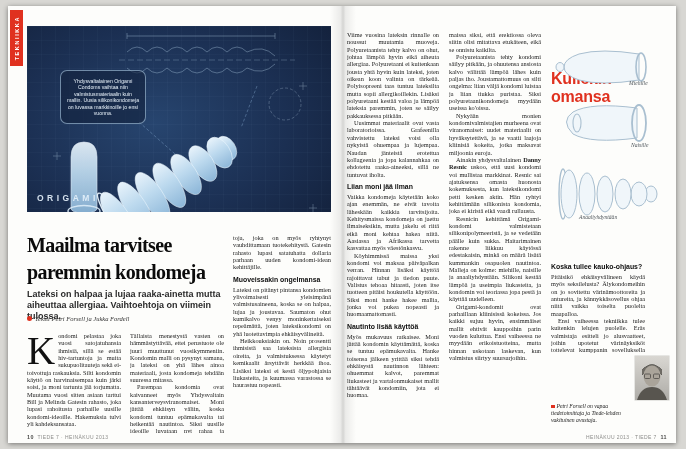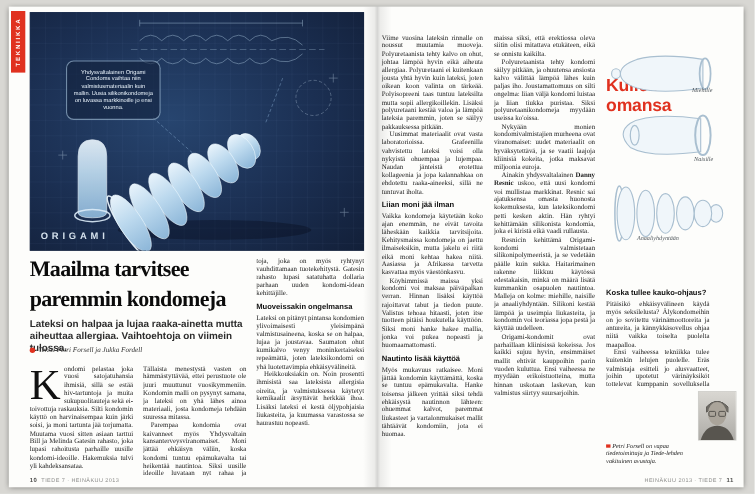--- a/index.html
+++ b/index.html
@@ -20,21 +20,21 @@
   
   .tab{
     position:absolute;left:2px;top:4px;width:13px;height:56px;background:#e0311f;
     display:flex;align-items:center;justify-content:center;
   }
   .tab span{
     writing-mode:vertical-rl;transform:rotate(180deg);
     color:#fff;font-size:5.5px;font-weight:bold;letter-spacing:1.6px;
   }
   
-  .hero{position:absolute;left:19px;top:5px;width:304px;height:217px;overflow:hidden;background:#16233c;}
+  .hero{position:absolute;left:19px;top:20px;width:304px;height:186px;overflow:hidden;background:#16233c;}
   .hero-caption{
     position:absolute;left:33px;top:44px;width:74px;
     background:rgba(18,34,60,.6);border:0.5px solid rgba(190,220,245,.55);border-radius:7px;
     color:#e9f3fb;font-size:5.2px;line-height:6.4px;text-align:center;padding:7px 5px;
   }
   .wordmark{
     position:absolute;left:10px;bottom:9px;color:rgba(228,240,250,.92);
     font-size:8.5px;font-weight:bold;letter-spacing:3.5px;
   }
   

